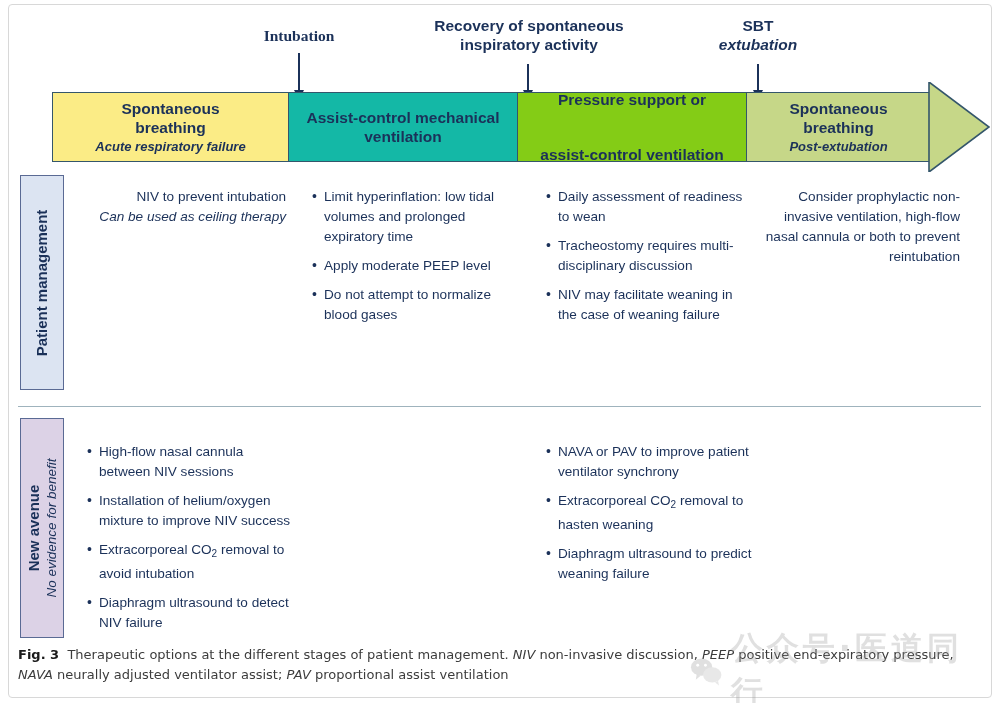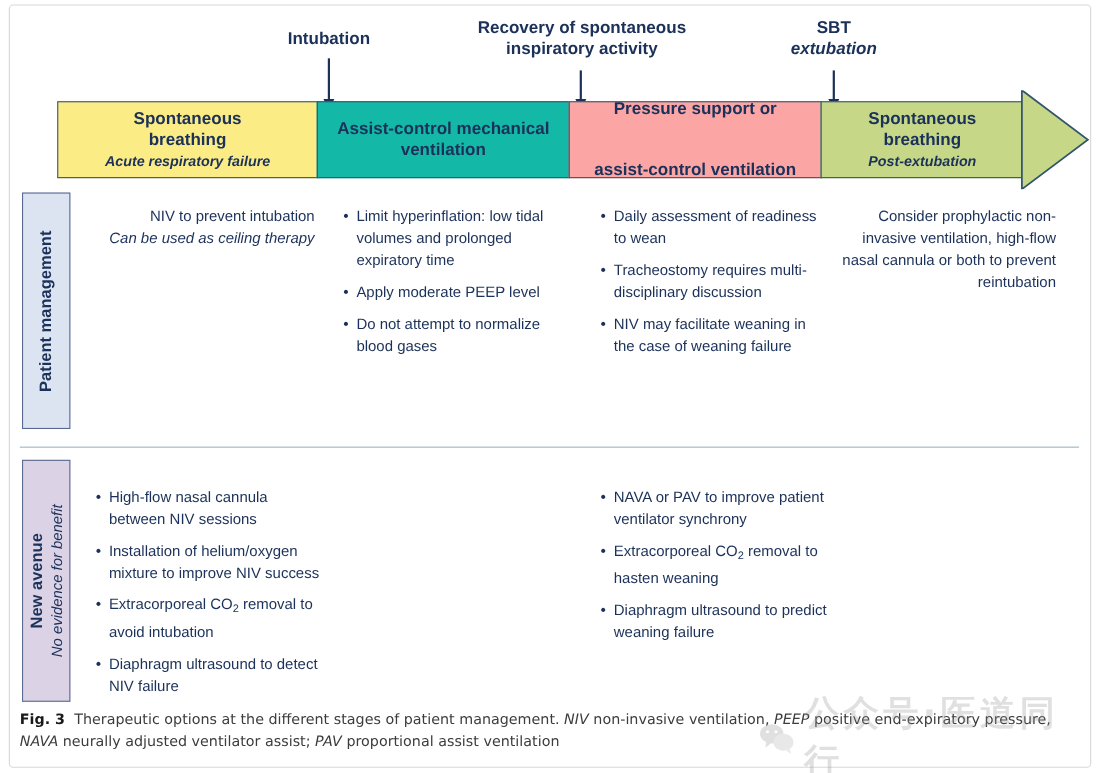--- a/index.html
+++ b/index.html
@@ -89,21 +89,21 @@
   }
   .seg .seg-sub {
     font-style: italic;
     font-weight: bold;
     font-size: 13px;
     line-height: 17px;
     margin-top: 1px;
   }
   .seg-yellow { background: #fbec86; }
   .seg-red    { background: #14b8a6; }
-  .seg-orange { background: #fca5a5; gap: 36px; }
+  .seg-orange { background: #84cc16; gap: 36px; }
   .seg-green  { background: #c6d788; }
 
   .arrow-head {
     position: absolute;
     top: -10px;
     height: 90px;
     width: 62px;
   }
 
   
@@ -206,21 +206,21 @@
     font-family: "DejaVu Sans", sans-serif;
   }
 </style>
 </head>
 <body>
 
 <div id="figure-root">
 
   <div class="frame"></div>
 
-  <div class="marker" style="left:218px; top:26px; width:162px;">
+  <div class="marker" style="left:218px; top:26px; width:162px;font-family:Liberation Serif, serif;">
     <span>Intubation</span>
   </div>
   <div class="arrow-down" style="left:298px; top:53px; height:38px;"></div>
 
   <div class="marker" style="left:400px; top:16px; width:258px;">
     <span>Recovery of spontaneous</span><br>
     <span>inspiratory activity</span>
   </div>
   <div class="arrow-down" style="left:527px; top:64px; height:27px;"></div>
 
@@ -313,21 +313,21 @@
       <li>NAVA or PAV to improve patient ventilator synchrony</li>
       <li>Extracorporeal CO<sub class="sub2">2</sub> removal to hasten weaning</li>
       <li>Diaphragm ultrasound to predict weaning failure</li>
     </ul>
   </div>
 
   <div class="caption">
     <b>Fig. 3</b>&nbsp;
     <span>Therapeutic options at the different stages of patient management.</span>
     <i>NIV</i>
-    <span>non-invasive ventilation,</span>
+    <span>non-invasive discussion,</span>
     <i>PEEP</i>
     <span>positive end-expiratory pressure,</span>
     <i>NAVA</i>
     <span>neurally adjusted ventilator assist;</span>
     <i>PAV</i>
     <span>proportional assist ventilation</span>
   </div>
 
   <div class="watermark">
     <svg width="34" height="30" viewBox="0 0 34 30">

